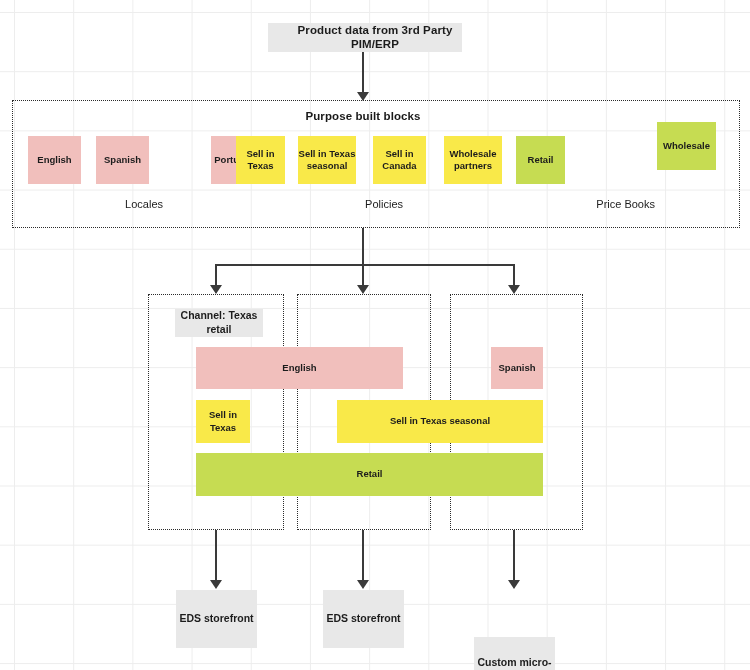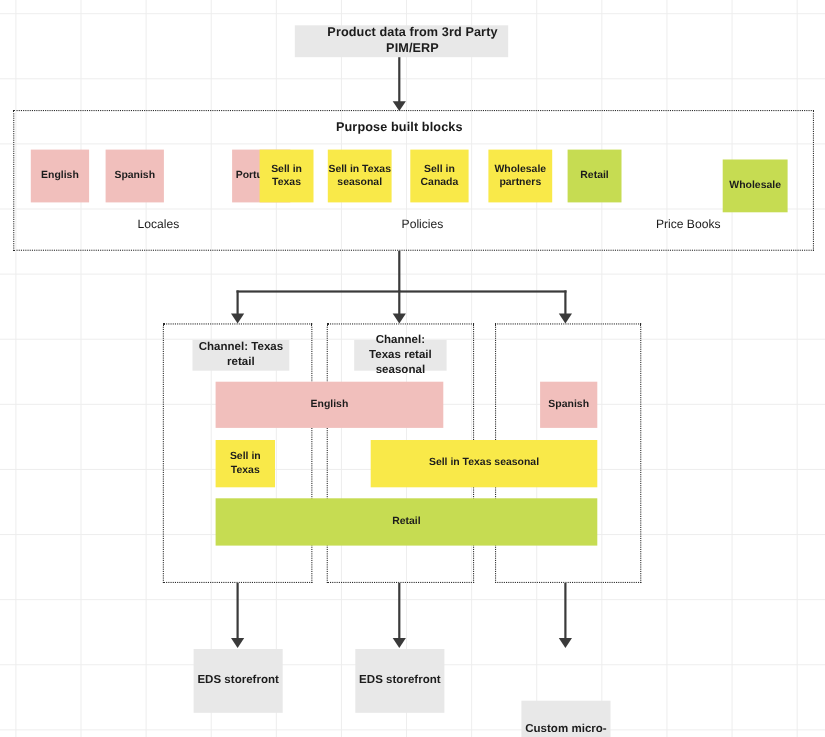--- a/index.html
+++ b/index.html
@@ -165,21 +165,21 @@
   <div class="abs chip yellow label-center" style="left:444px; top:136px; width:58px; height:48px;">
     <span>Wholesale partners</span>
   </div>
   <div class="abs chip yellow label-center" style="left:373px; top:136px; width:53px; height:48px;">
     <span>Sell in Canada</span>
   </div>
 
   <div class="abs chip green label-center" style="left:516px; top:136px; width:49px; height:48px;">
     <span>Retail</span>
   </div>
-  <div class="abs chip green label-center" style="left:657px; top:145px; width:59px; height:48px;">
+  <div class="abs chip green label-center" style="left:657px; top:122px; width:59px; height:48px;">
     <span>Wholesale</span>
   </div>
 
   <div class="abs group-label" style="left:63px; top:198px; width:100px;">Locales</div>
   <div class="abs group-label" style="left:303px; top:198px; width:100px;">Policies</div>
   <div class="abs group-label" style="left:555px; top:198px; width:100px;">Price Books</div>
 
   <div class="connector">
     <div class="vline" style="left:362px; top:228px; height:37px;"></div>
     <div class="hline" style="left:215px; top:264px; width:300px;"></div>
@@ -191,23 +191,20 @@
     <div class="arrowhead" style="left:508px; top:285px;"></div>
   </div>
 
   <div class="abs dashed" style="left:148px; top:294px; width:136px; height:236px;"></div>
   <div class="abs dashed" style="left:297px; top:294px; width:134px; height:236px;"></div>
   <div class="abs dashed" style="left:450px; top:294px; width:133px; height:236px;"></div>
 
   <div class="abs channel-head label-center" style="left:175px; top:309px; width:88px; height:28px;">
     <span>Channel: Texas retail</span>
   </div>
-  <div class="abs channel-head label-center" style="left:322px; top:309px; width:84px; height:28px;">
-    <span>Channel: Texas retail seasonal</span>
-  </div>
 
   <div class="abs bar pink label-center" style="left:196px; top:347px; width:207px; height:42px;">
     <span>English</span>
   </div>
   <div class="abs bar pink label-center" style="left:491px; top:347px; width:52px; height:42px;">
     <span>Spanish</span>
   </div>
 
   <div class="abs bar yellow label-center" style="left:196px; top:400px; width:54px; height:43px;">
     <span>Sell in Texas</span>

